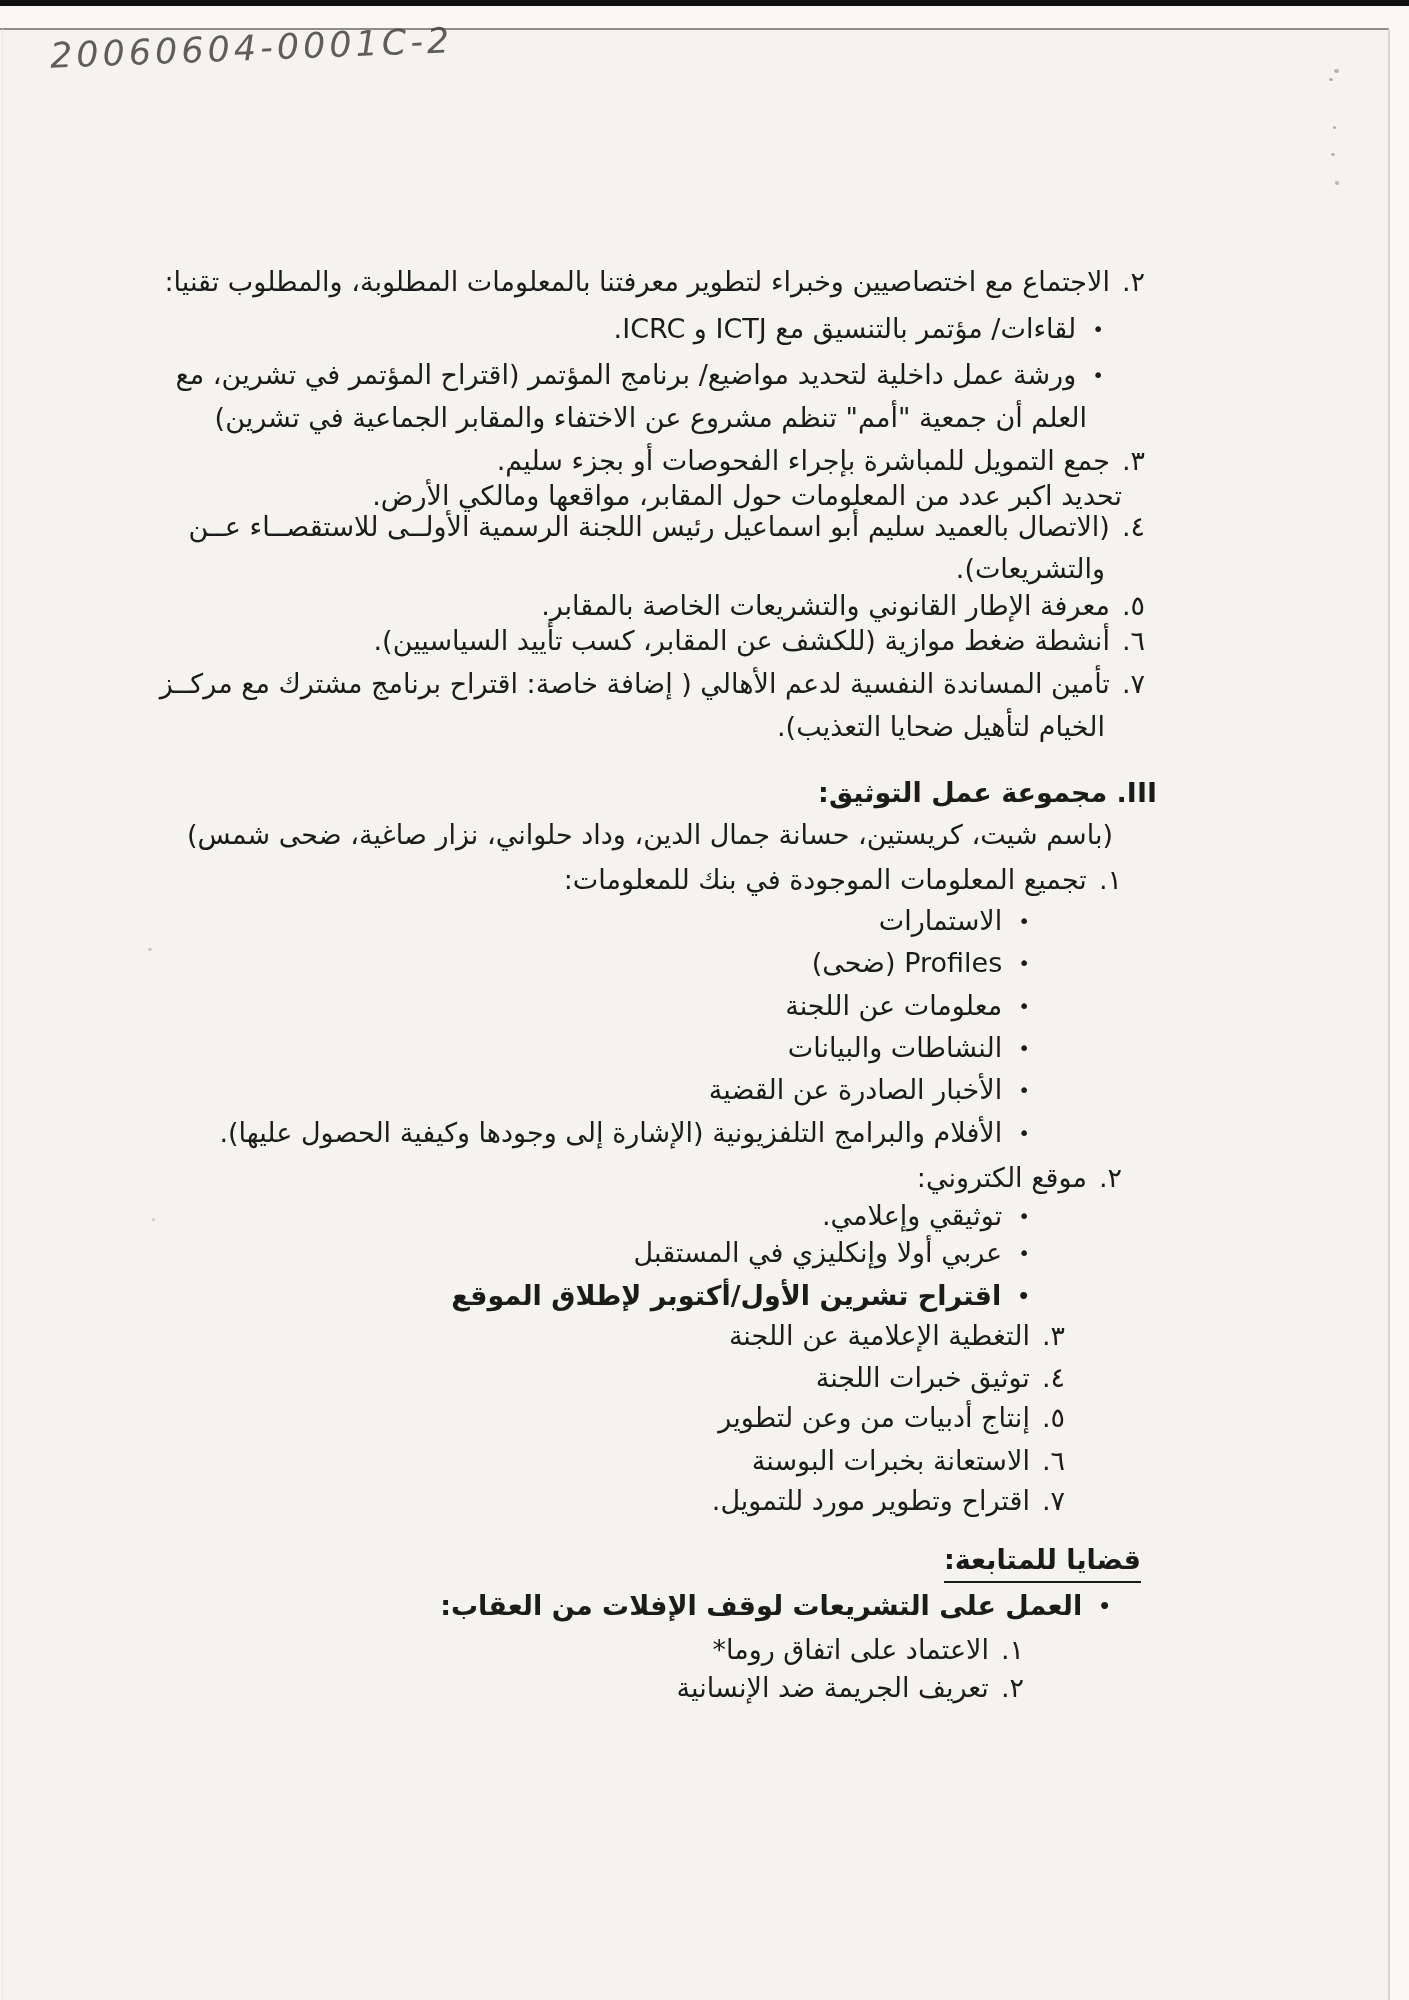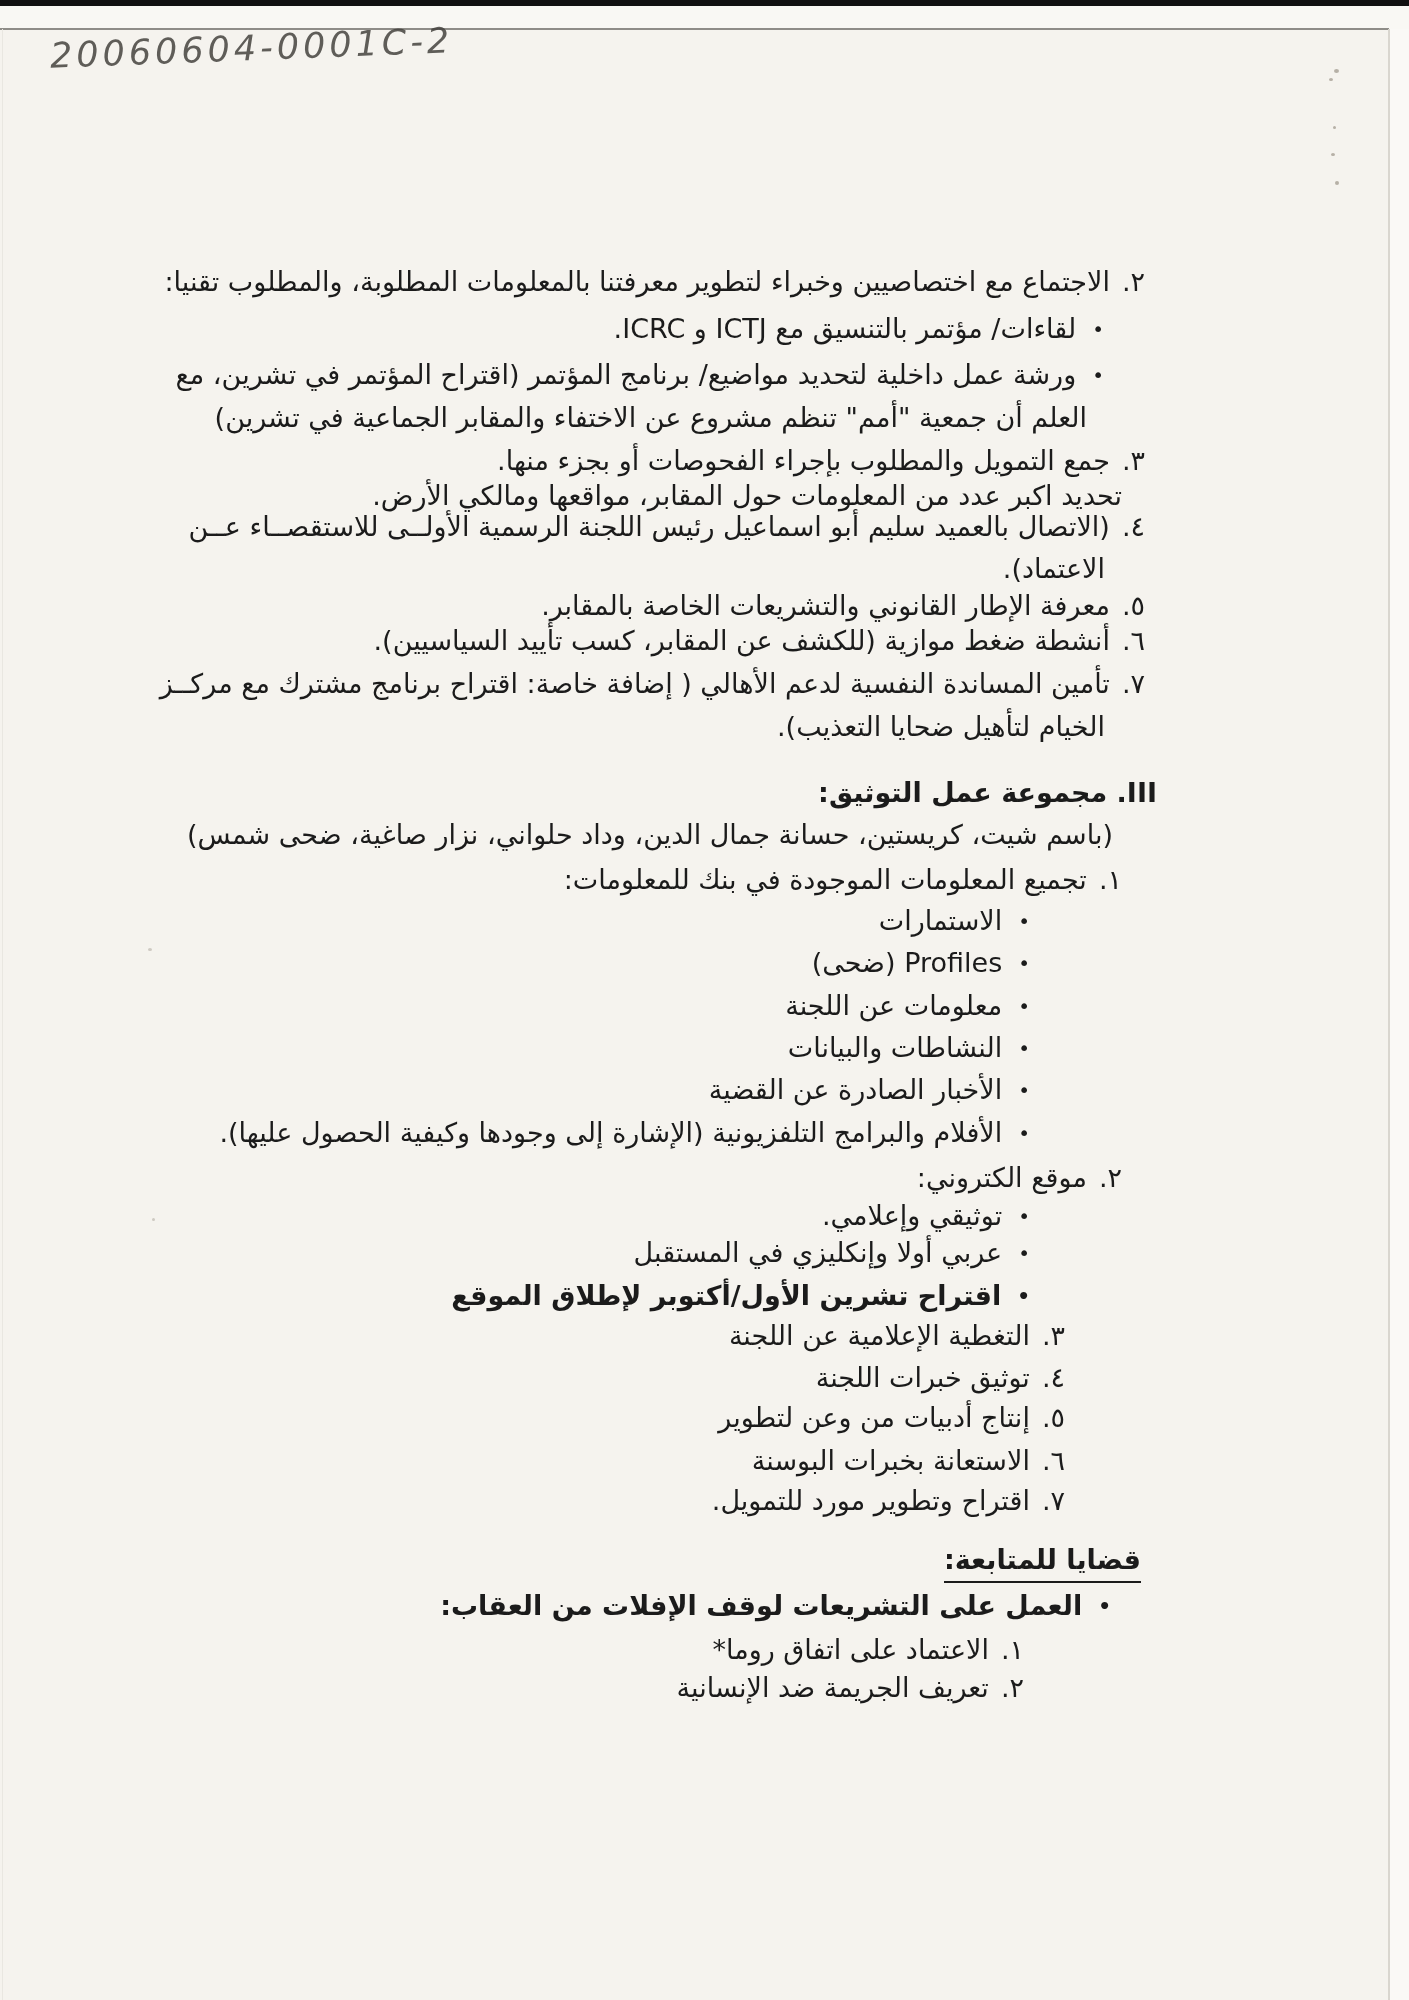--- a/index.html
+++ b/index.html
@@ -69,30 +69,30 @@
 <div class="ln" style="top:311px; padding-right:305px;">
   <span class="blt">•</span><span>لقاءات/ مؤتمر بالتنسيق مع ICTJ و ICRC.</span>
 </div>
 <div class="ln" style="top:357px; padding-right:305px;">
   <span class="blt">•</span><span>ورشة عمل داخلية لتحديد مواضيع/ برنامج المؤتمر (اقتراح المؤتمر في تشرين، مع</span>
 </div>
 <div class="ln" style="top:400px; padding-right:322px;">
   <span>العلم أن جمعية "أمم" تنظم مشروع عن الاختفاء والمقابر الجماعية في تشرين)</span>
 </div>
 <div class="ln" style="top:443px; padding-right:264px;">
-  <span class="num">٣.</span><span>جمع التمويل والمطلوب بإجراء الفحوصات أو بجزء منها.</span>
+  <span class="num">٣.</span><span>جمع التمويل للمباشرة بإجراء الفحوصات أو بجزء سليم.</span>
 </div>
 <div class="ln" style="top:478px; padding-right:287px;padding-left:9px;">
   <span>تحديد اكبر عدد من المعلومات حول المقابر، مواقعها ومالكي الأرض.</span>
 </div>
 <div class="ln" style="top:509px; padding-right:264px;">
   <span class="num">٤.</span><span>(الاتصال بالعميد سليم أبو اسماعيل رئيس اللجنة الرسمية الأولــى للاستقصــاء عــن</span>
 </div>
 <div class="ln" style="top:551px; padding-right:304px;">
-  <span>الاعتماد).</span>
+  <span>والتشريعات).</span>
 </div>
 <div class="ln" style="top:588px; padding-right:264px;">
   <span class="num">٥.</span><span>معرفة الإطار القانوني والتشريعات الخاصة بالمقابر.</span>
 </div>
 <div class="ln" style="top:623px; padding-right:264px;">
   <span class="num">٦.</span><span>أنشطة ضغط موازية (للكشف عن المقابر، كسب تأييد السياسيين).</span>
 </div>
 <div class="ln" style="top:666px; padding-right:264px;">
   <span class="num">٧.</span><span>تأمين المساندة النفسية لدعم الأهالي ( إضافة خاصة: اقتراح برنامج مشترك مع مركــز</span>
 </div>

